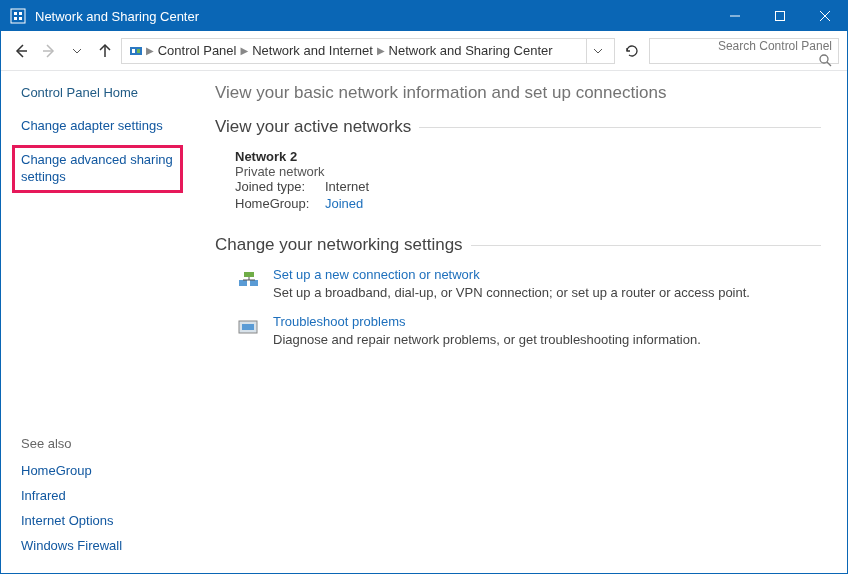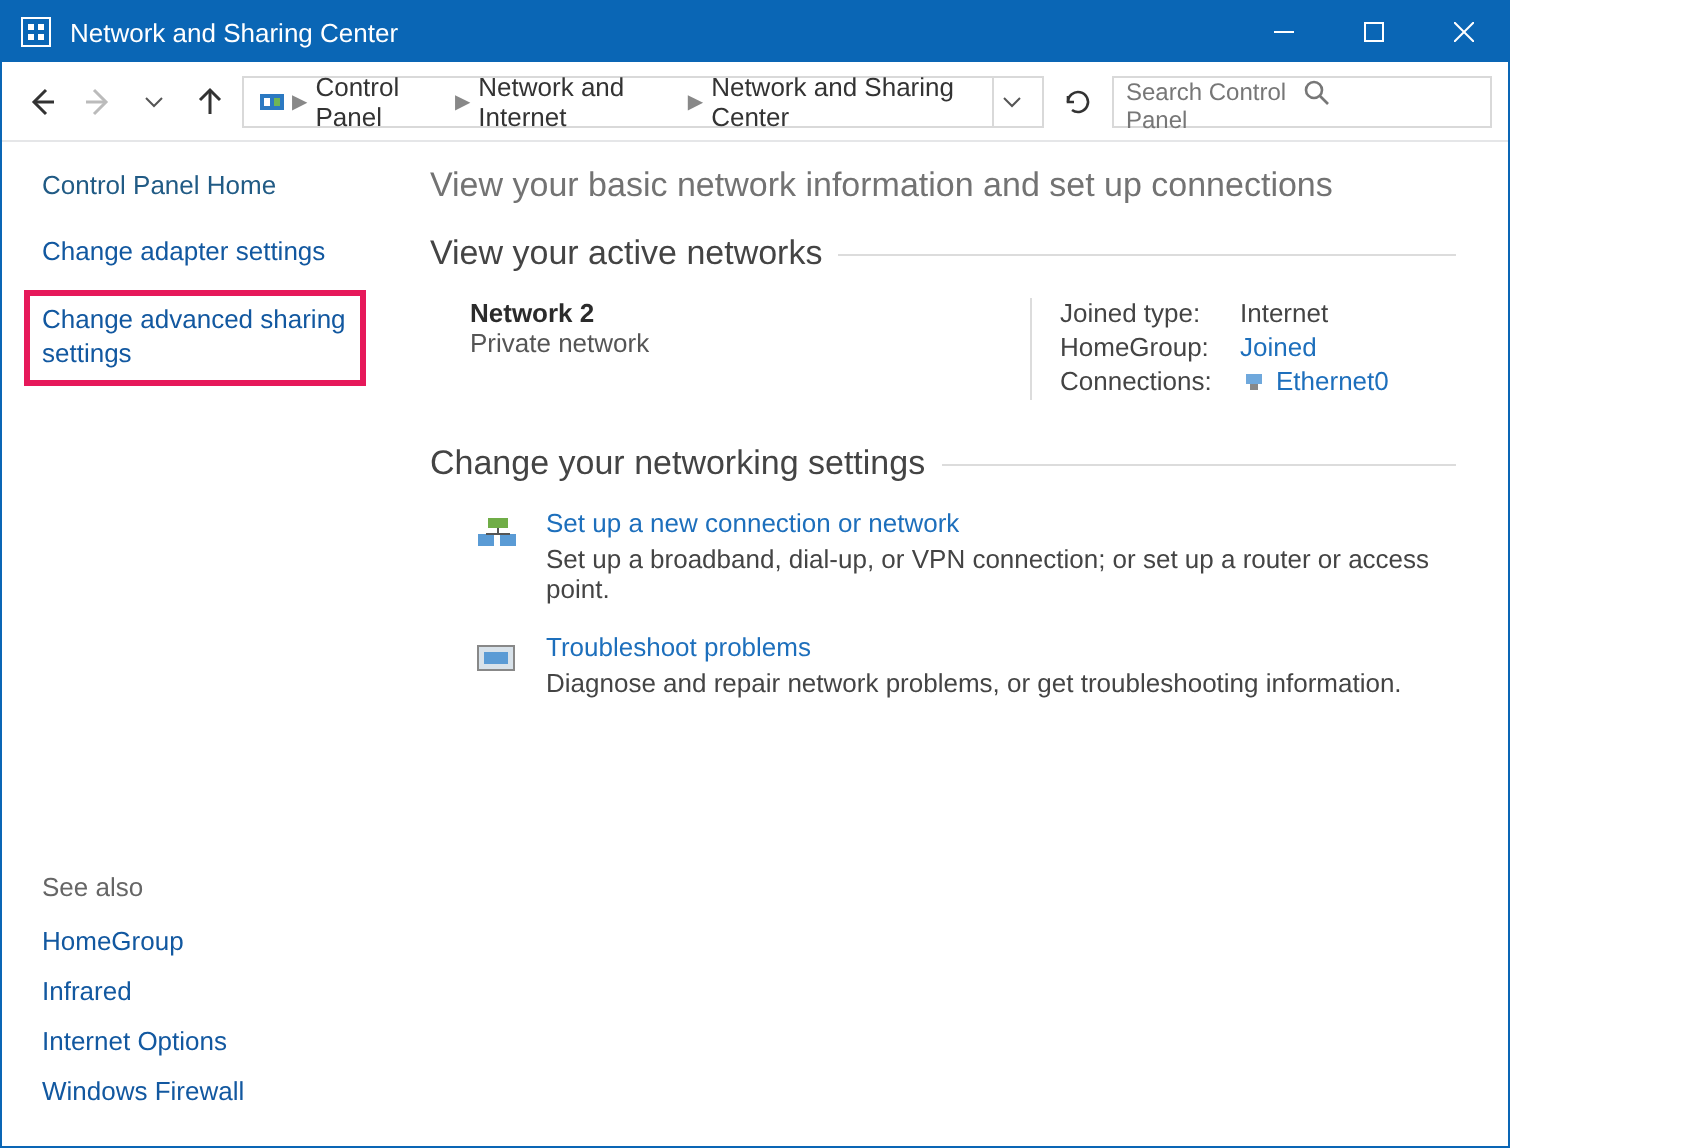--- a/index.html
+++ b/index.html
@@ -1,50 +1,50 @@
 <!DOCTYPE html>
 <html><head>
 <meta charset="utf-8">
 <style>
   * { box-sizing: border-box; font-family: "Segoe UI", Tahoma, sans-serif; }
   body { margin: 0; background: #fff; }
-  .window { width: 755px; height: 574px; border: 1px solid #0a66b5; display: flex; flex-direction: column; }
+  .window { width: 848px; height: 574px; border: 1px solid #0a66b5; display: flex; flex-direction: column; }
   
   .titlebar { height: 30px; background: #0a66b5; color: #fff; display: flex; align-items: center; font-size: 13px; }
   .titlebar .app-icon { width: 18px; height: 18px; margin: 0 8px; display: inline-flex; align-items: center; justify-content: center; }
   .titlebar .title { flex: 1; }
   .titlebar .winbtn { width: 45px; height: 30px; display: inline-flex; align-items: center; justify-content: center; color: #fff; }
   .titlebar .winbtn svg { stroke: #fff; stroke-width: 1; fill: none; }
   
   .navbar { height: 40px; background: #fff; border-bottom: 1px solid #e5e6e8; display: flex; align-items: center; padding: 0 8px; gap: 4px; font-size: 13px; color: #333; }
   .nav-icon { width: 24px; height: 24px; display: inline-flex; align-items: center; justify-content: center; color: #555; }
   .nav-icon.disabled { color: #b9b9b9; }
   .breadcrumb { flex: 1; display: flex; align-items: center; gap: 4px; border: 1px solid #d9d9d9; height: 26px; padding: 0 6px; }
   .bc-item { color: #333; }
   .bc-chev { color: #888; font-size: 10px; }
   .bc-chev.first { margin-left: -2px; }
   .dropdown-btn { width: 22px; display:flex; align-items:center; justify-content:center; border-left: 1px solid #d9d9d9; height: 24px; margin-left: auto; }
   .refresh-btn { width: 26px; height: 26px; display:flex; align-items:center; justify-content:center; }
-  .searchbox { width: 190px; height: 26px; border: 1px solid #d9d9d9; display: flex; align-items: flex-start; padding: 0 6px; color: #777; }
+  .searchbox { width: 190px; height: 26px; border: 1px solid #d9d9d9; display: flex; align-items: flex-end; padding: 0 6px; color: #777; flex-direction: column; }
   .searchbox span { flex:1; font-size: 12px; }
   .searchbox .icon { color: #777; }
   
   .body { flex: 1; display: flex; min-height: 0; }
   .sidebar { width: 200px; border-right: none; padding: 14px 0 10px 20px; display: flex; flex-direction: column; font-size: 13px; }
   .sidebar .home { color: #215b85; margin-bottom: 18px; }
   .sidebar .link { color: #1258a0; margin-bottom: 10px; line-height: 1.3; cursor: pointer; }
   .sidebar .highlighted { border: 3px solid #e6185a; padding: 4px 6px; margin-left: -9px; margin-right: 18px; margin-bottom: 8px; }
   .sidebar .spacer { flex: 1; }
   .sidebar .seealso-title { color: #666; font-size: 13px; margin-bottom: 12px; }
   .sidebar .seealso-item { color: #1258a0; margin-bottom: 10px; }
   .main { flex: 1; padding: 12px 26px 12px 14px; font-size: 13px; color: #444; overflow: hidden; }
   .main-title { color: #737373; font-size: 17px; font-weight: 400; margin-bottom: 14px; }
   .section-label { color: #444; font-size: 17px; position: relative; display: flex; align-items: center; gap: 8px; margin-bottom: 12px; }
   .section-label::after { content:""; flex:1; height:1px; background:#dcdcdc; }
-  .active-net { display: flex; padding-left: 20px; margin-bottom: 22px; }
+  .active-net { display: flex; padding-left: 20px; margin-bottom: 22px; flex-direction: column; }
   .net-left { width: 280px; }
   .net-name { font-weight: 600; color: #2b2b2b; }
   .net-type { color: #555; }
   .net-vsep { width: 1px; background: #dcdcdc; margin-right: 14px; }
   .net-right { }
   .net-row { display: flex; align-items: center; margin-bottom: 2px; }
   .net-row .k { width: 90px; color: #444; }
   .net-row .v { color: #444; }
   .net-row .vlink { color: #1d6fbc; }
   .conn-icon { width: 14px; height: 14px; margin-right: 4px; display:inline-flex; align-items:center; justify-content:center; }
@@ -179,30 +179,20 @@
         <div class="net-vsep"></div>
         <div class="net-right">
           <div class="net-row">
             <span class="k">Joined type:</span>
             <span class="v">Internet</span>
           </div>
           <div class="net-row">
             <span class="k">HomeGroup:</span>
             <span class="vlink">Joined</span>
           </div>
-          <div class="net-row">
-            <span class="k">Connections:</span>
-            <span class="conn-icon">
-              <svg width="12" height="12">
-                  <rect x="2" y="2" width="8" height="5" fill="#6fa8dc"></rect>
-                  <rect x="4" y="7" width="4" height="3" fill="#888"></rect>
-                </svg>
-            </span>
-            <span class="vlink">Ethernet0</span>
-          </div>
         </div>
       </div>
 
       <div class="section-label">
         <span>Change your networking settings</span>
       </div>
 
       <div class="settings-item">
         <div class="ico">
           <svg width="26" height="26">

